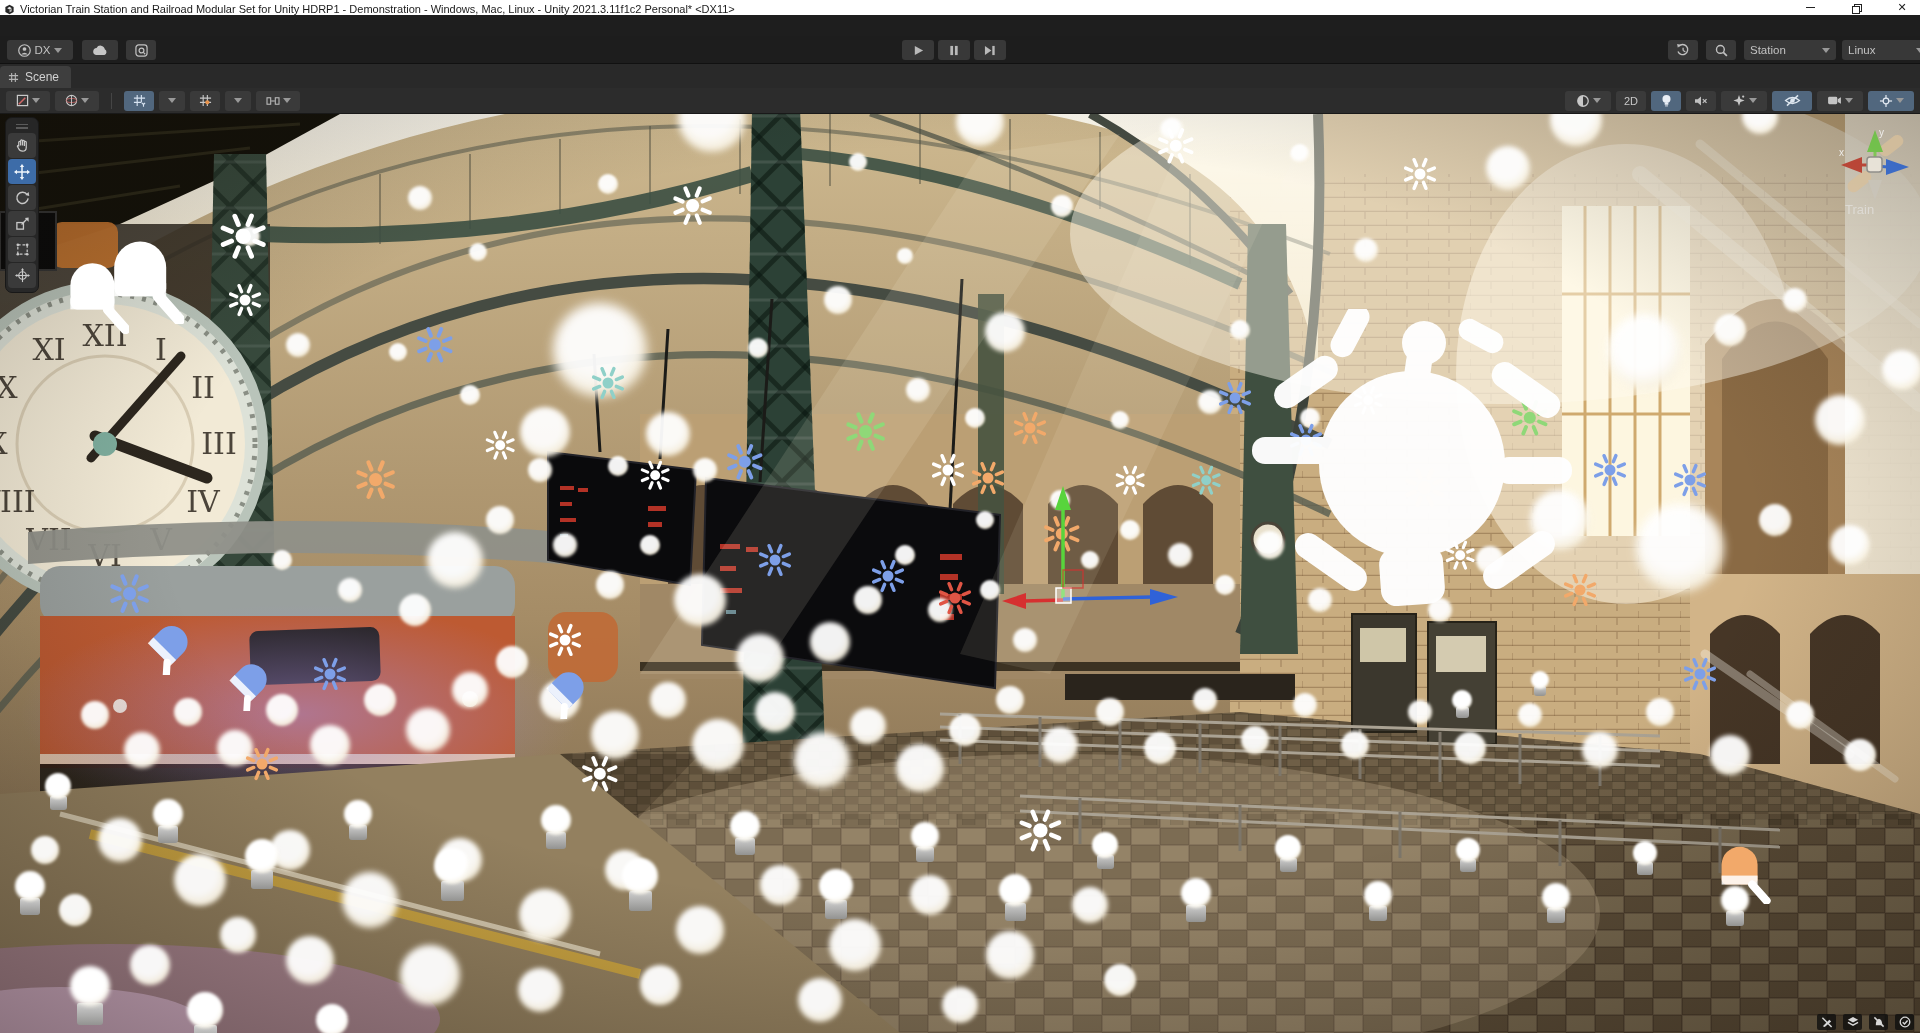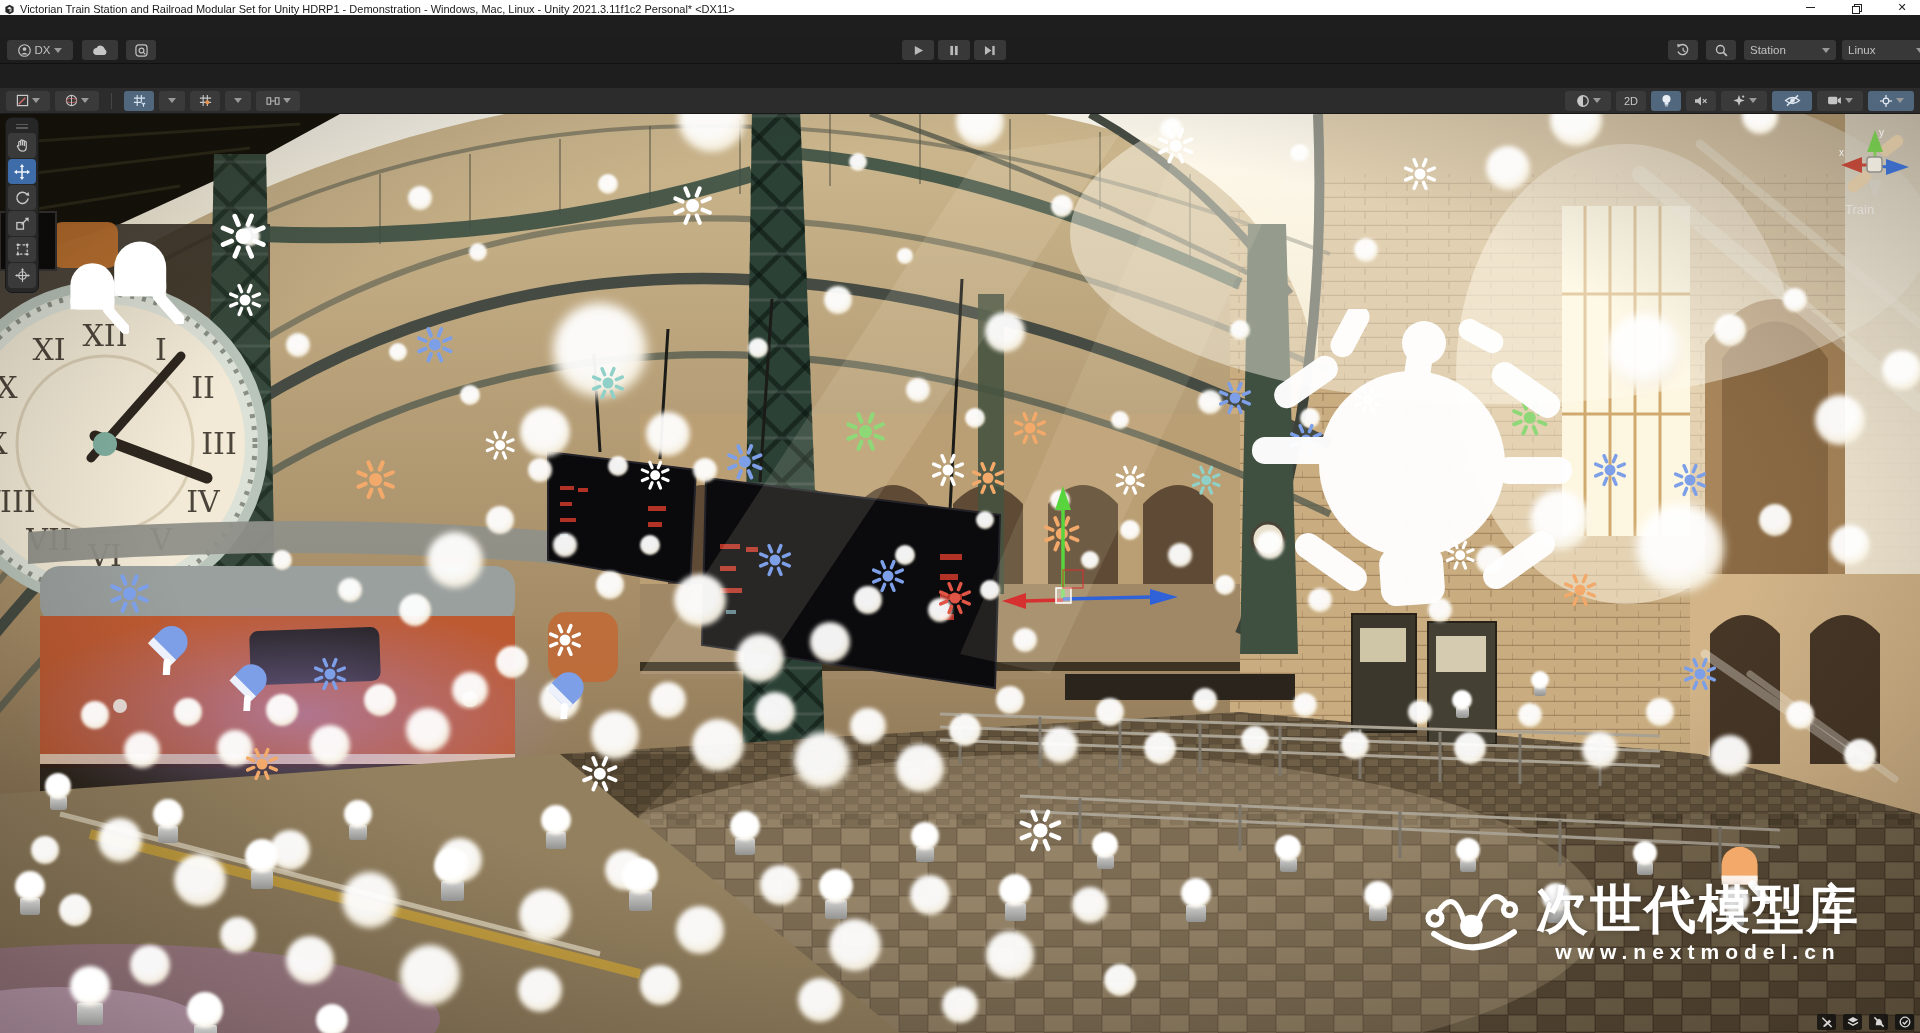--- a/index.html
+++ b/index.html
@@ -157,20 +157,28 @@
     <div class="tbtn chip-drop" style="left:1744px;width:92px">
       <span>Station</span>
       <span class="caret"></span>
     </div>
     <div class="tbtn chip-drop" style="left:1842px;width:72px">
       <span>Linux</span>
       <span class="caret"></span>
     </div>
   </div>
 
+  <div class="tabstrip">
+    <div class="tab">
+      <svg width="11" height="11" viewBox="0 0 12 12">
+        <path d="M1,4 H11 M1,8 H11 M4,1 V11 M8,1 V11" stroke="#b5b5b5" stroke-width="1.2"></path>
+      </svg>
+      <span>Scene</span>
+    </div>
+  </div>
 
   <div class="scenebar">
     <div class="sgrp">
       <div class="sbtn" style="width:44px">
         <svg width="13" height="13" viewBox="0 0 14 14">
           <rect x="1.5" y="1.5" width="11" height="11" fill="none" stroke="#c8c8c8" stroke-width="1.3"></rect>
           <line x1="3" y1="11" x2="10" y2="4" stroke="#d06868" stroke-width="1.6"></line>
         </svg>
           <span class="caret"></span>
       </div>
@@ -1232,34 +1240,20 @@
       <polygon points="26,31 26,47 5,39" fill="#b8392b"></polygon>
       <line x1="40" y1="40" x2="52" y2="41" stroke="#2e63c9" stroke-width="3"></line>
       <polygon points="50,33 50,49 73,41" fill="#2e63c9"></polygon>
       <polygon points="32,54 46,54 39,74" fill="#c9c4ba" opacity=".85"></polygon>
       <rect x="31" y="31" width="15" height="15" rx="3" fill="#ece7dc" stroke="#8a8a86" stroke-width="1.5"></rect>
       <text x="3" y="30" font-size="10" fill="#f4f4f4">x</text>
       <text x="43" y="10" font-size="10" fill="#f4f4f4">y</text>
     </svg>
     <div class="persp-label">Train</div>
 
-    <div class="watermark">
-      <svg width="104" height="88" viewBox="0 0 120 100">
-        <path d="M14,66 Q60,98 106,64" stroke="#fff" stroke-width="7" fill="none" stroke-linecap="round"></path>
-        <circle cx="57" cy="57" r="13" fill="#fff"></circle>
-        <path d="M48,50 Q36,12 18,42" stroke="#fff" stroke-width="6" fill="none" stroke-linecap="round"></path>
-        <circle cx="15" cy="48" r="8" fill="none" stroke="#fff" stroke-width="6"></circle>
-        <path d="M66,48 Q82,8 98,32" stroke="#fff" stroke-width="6" fill="none" stroke-linecap="round"></path>
-        <circle cx="101" cy="38" r="7" fill="none" stroke="#fff" stroke-width="6"></circle>
-      </svg>
-      <div class="wm-text">
-        <div class="wm-title">次世代模型库</div>
-        <div class="wm-url">www.nextmodel.cn</div>
-      </div>
-    </div>
 
     <div class="statusicons">
       <div class="st">
         <svg width="12" height="12" viewBox="0 0 13 13">
             <path d="M2,11 L9,4 L11,6 L4,12 Z" fill="#d8d8d8"></path>
             <line x1="1.5" y1="2" x2="11.5" y2="12" stroke="#d8d8d8" stroke-width="1.6"></line>
           </svg>
       </div>
       <div class="st">
         <svg width="12" height="12" viewBox="0 0 13 13">

